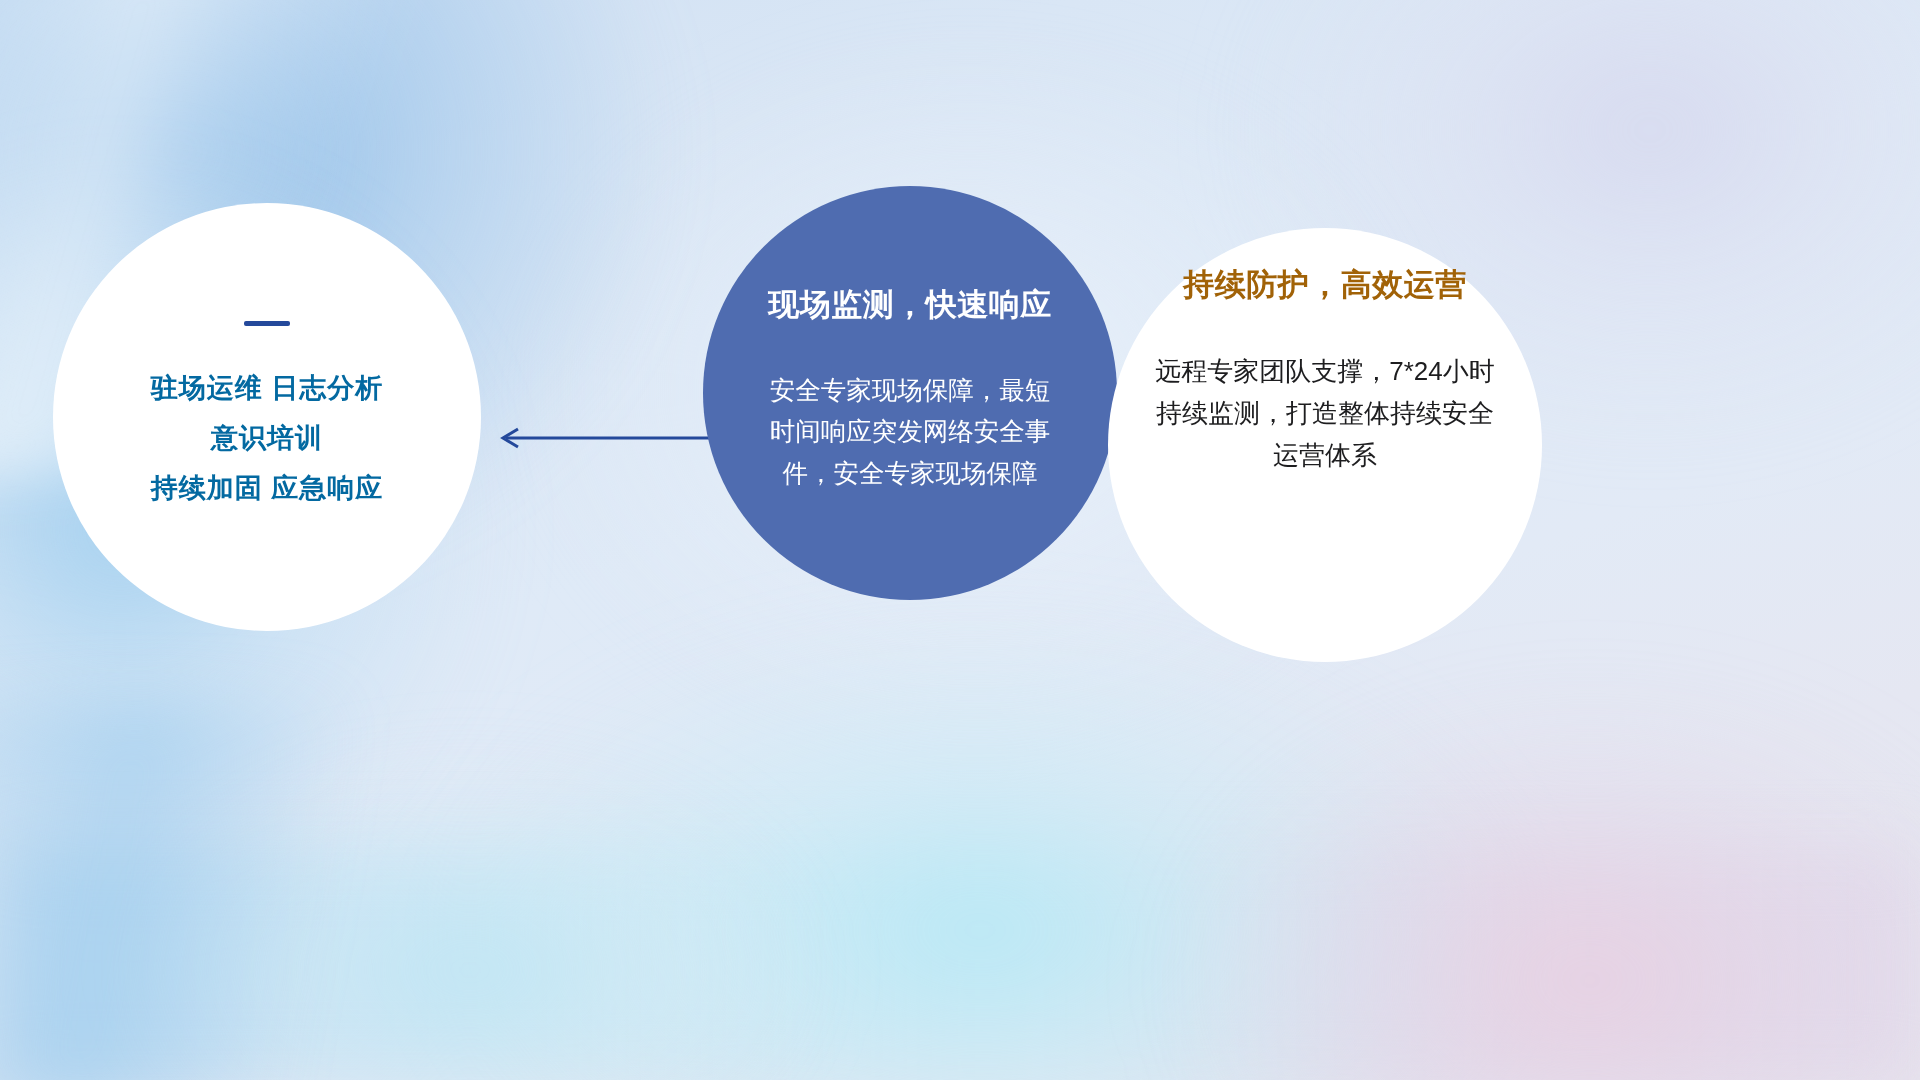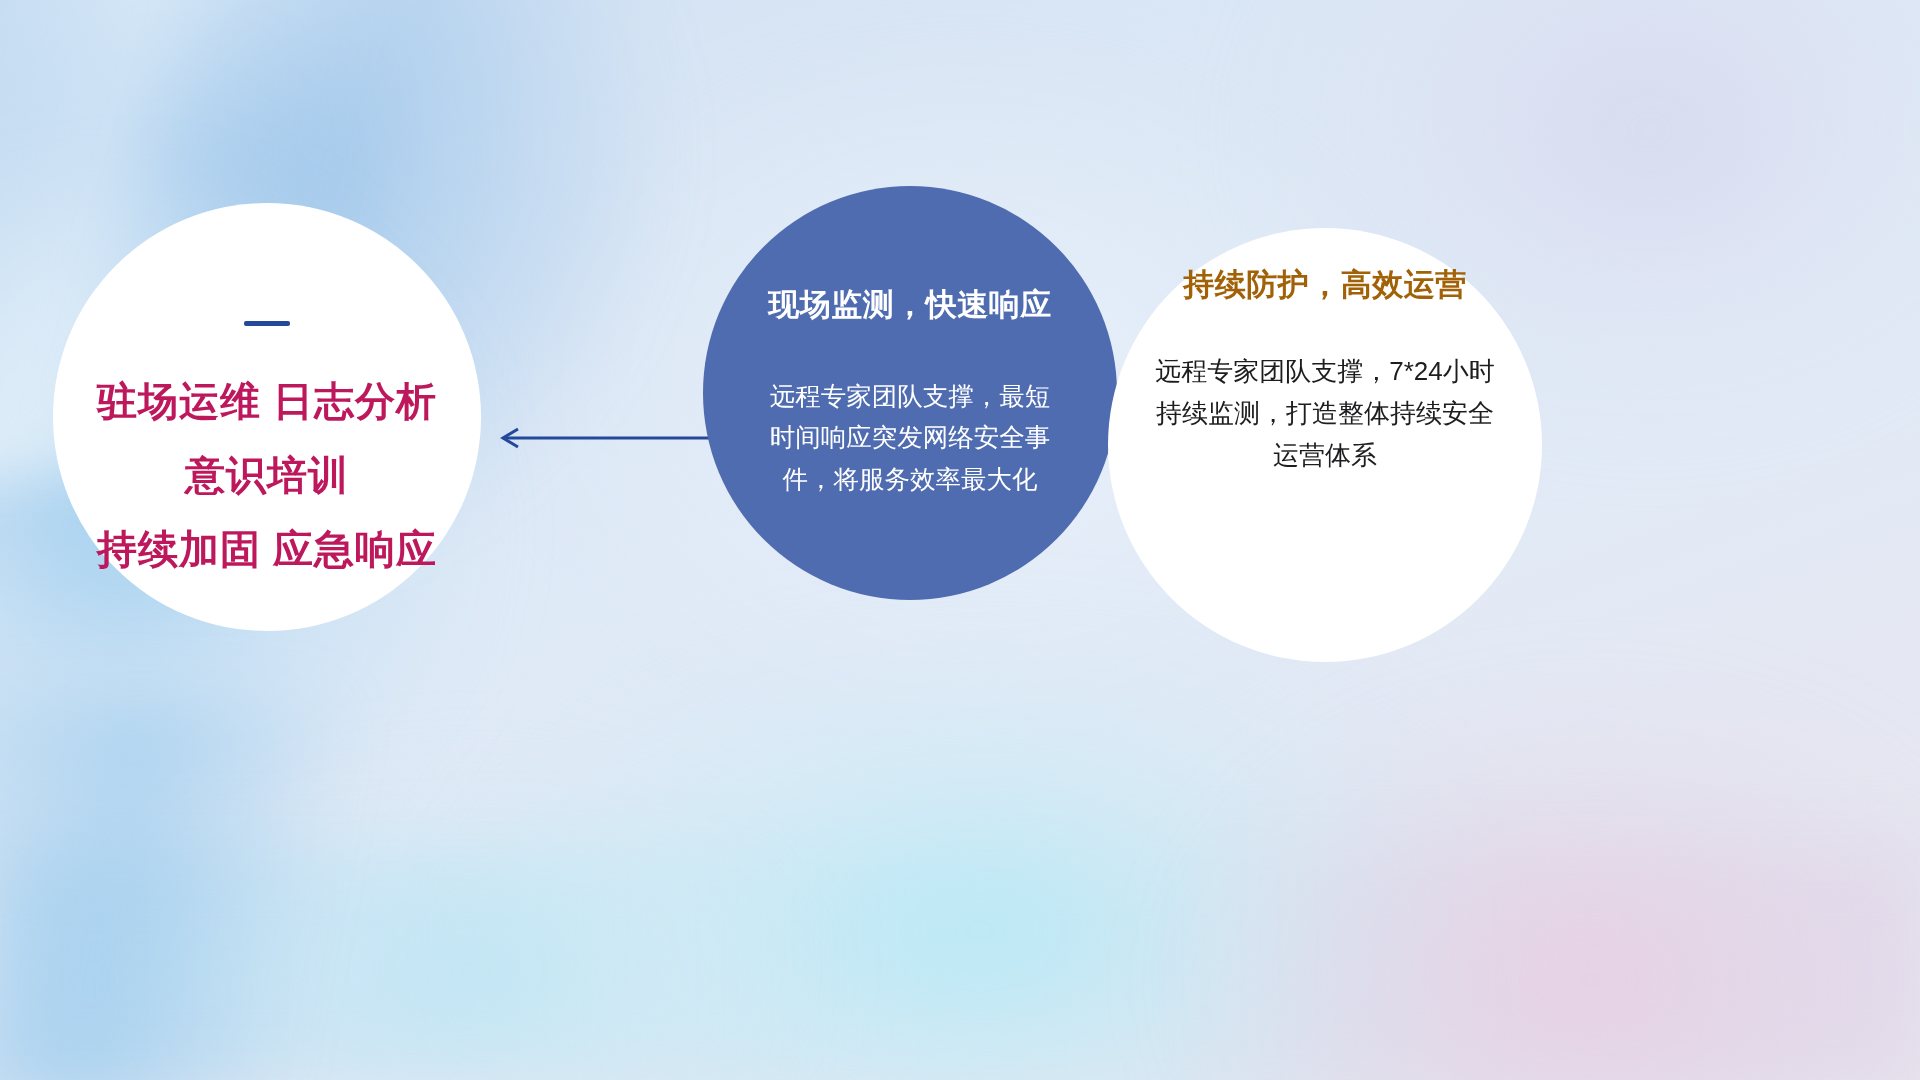--- a/index.html
+++ b/index.html
@@ -121,39 +121,38 @@
   #left-dash {
     width: 46px;
     height: 5px;
     background: #24499b;
     border-radius: 2px;
     margin-top: 118px;
   }
   .left-lines {
     margin-top: 38px;
     text-align: center;
-    color: #be185d;
-    font-size: 40px;
+    color: #0369a1;
+    font-size: 27px;
     font-weight: bold;
     line-height: 1.85;
     letter-spacing: 1px;
     white-space: nowrap;
   }
 
   #circle-center {
     left: 703px;
     top: 186px;
     width: 414px;
     height: 414px;
     background: #4f6cb0;
     z-index: 2;
     display: flex;
     flex-direction: column;
     align-items: center;
-    gap: 6px;
   }
   #circle-center .card-title {
     margin-top: 98px;
     color: #ffffff;
     font-size: 31px;
     font-weight: bold;
     letter-spacing: 0.5px;
     white-space: nowrap;
   }
   #circle-center .card-body {
@@ -231,21 +230,21 @@
     <div id="left-dash"></div>
     <div class="left-lines">
       <div>驻场运维    日志分析</div>
       <div>意识培训</div>
       <div>持续加固    应急响应</div>
     </div>
   </div>
 
   <div id="circle-center" class="circle">
     <div class="card-title">现场监测，快速响应</div>
-    <div class="card-body">远程专家团队支撑，最短时间响应突发网络安全事件，将服务效率最大化</div>
+    <div class="card-body">安全专家现场保障，最短时间响应突发网络安全事件，安全专家现场保障</div>
   </div>
 
   <div id="circle-right" class="circle">
     <div class="card-title">持续防护，高效运营</div>
     <div class="card-body">远程专家团队支撑，7*24小时持续监测，打造整体持续安全运营体系</div>
   </div>
 
 </div>
 
 </body></html>

